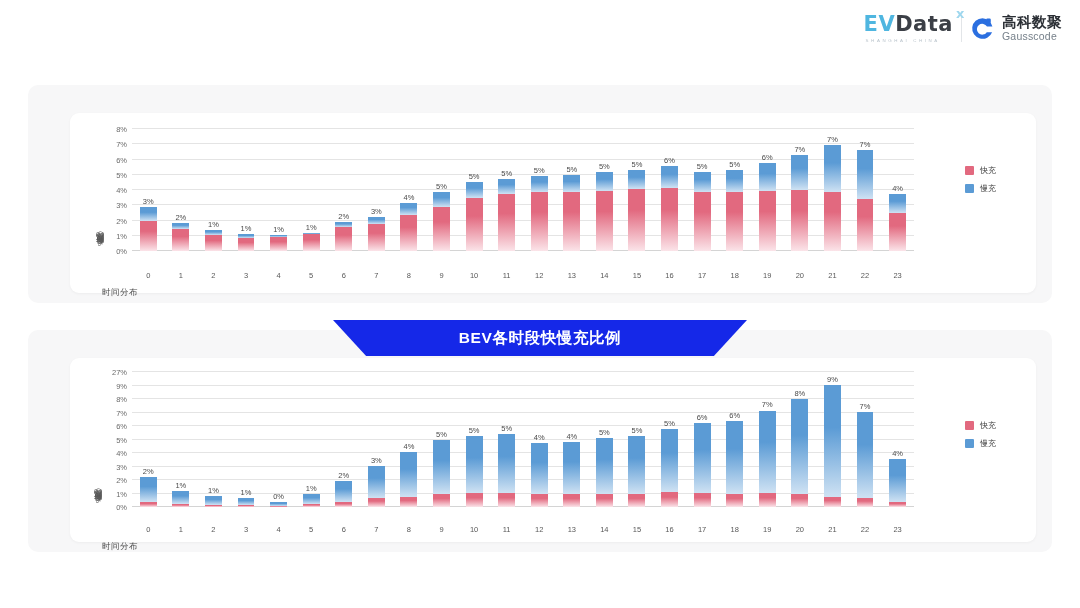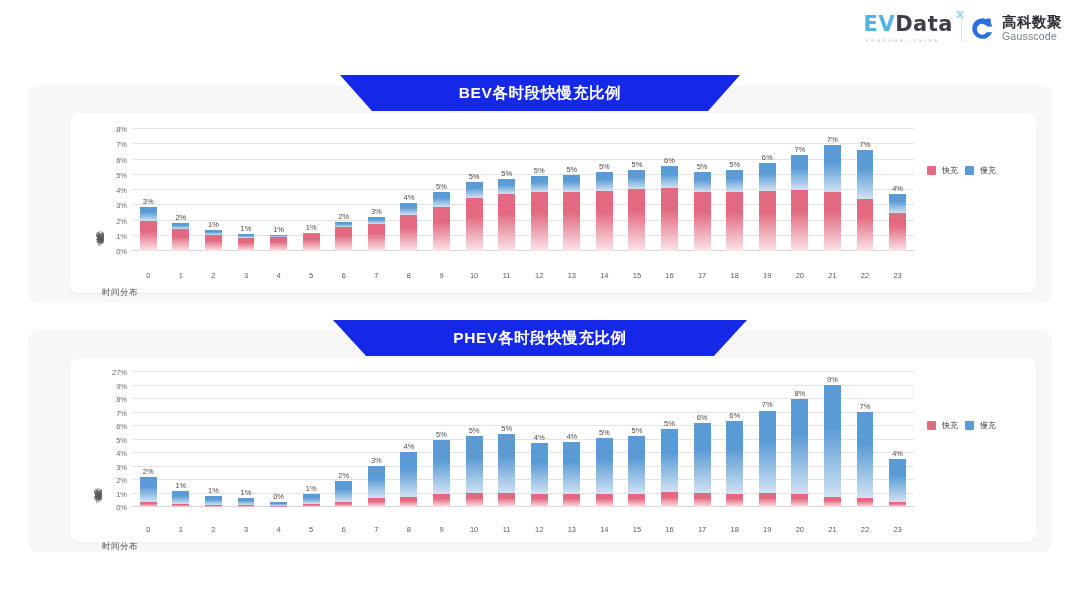--- a/index.html
+++ b/index.html
@@ -144,21 +144,21 @@
 
   .xlabel {
     position: absolute; width: 100%; 
     font-size: 8.5px; color: #4a4a4a; letter-spacing: 0.5px;
   }
   .c1 .xlabel { top: 158px; left: -30px; }
   .c2 .xlabel { top: 169px; left: -30px; }
 
   .legend {
     position: absolute; right: 40px;
-    display: flex; gap: 7px;
+    display: flex; flex-direction: column; gap: 7px;
   }
   .c1 .legend { top: 52px; }
   .c2 .legend { top: 62px; }
   .legend-item { display: flex; align-items: center; gap: 6px; }
   .legend-swatch { width: 9px; height: 9px; border-radius: 1px; }
   .legend-text { font-size: 8px; color: #3c3c3c; }
 </style>
 </head>
 <body>
 
@@ -185,23 +185,20 @@
       <div class="gauss-text">
         <span class="gauss-cn">高科数聚</span>
         <span class="gauss-en">Gausscode</span>
       </div>
     </div>
 
   </div>
 </div>
 
 <div class="card card-1">
-  <div class="ribbon">
-    <span class="ribbon-text">BEV各时段快慢充比例</span>
-  </div>
   <div class="panel">
     <div class="chart-wrap c1" id="chart-bev">
       <div class="ylabel">各时段充电次数占比（%）</div>
       <div class="plot">
         <div class="gridlines">
             <div class="gridline axis0" style="bottom: 0%;"></div>
             <div class="ytick" style="bottom: auto; top: 100%;">0%</div>
             <div class="gridline" style="bottom: 12.5%;"></div>
             <div class="ytick" style="bottom: auto; top: 87.5%;">1%</div>
             <div class="gridline" style="bottom: 25%;"></div>
@@ -426,21 +423,21 @@
           <span class="legend-swatch" style="background: rgb(91, 155, 213);"></span>
           <span class="legend-text">慢充</span>
         </div>
       </div>
     </div>
   </div>
 </div>
 
 <div class="card card-2">
   <div class="ribbon">
-    <span class="ribbon-text">PHEV各时段快慢充比例</span>
+    <span class="ribbon-text">BEV各时段快慢充比例</span>
   </div>
   <div class="panel">
     <div class="chart-wrap c2" id="chart-phev">
       <div class="ylabel">各时段充电次数占比（%）</div>
       <div class="plot">
         <div class="gridlines">
             <div class="gridline axis0" style="bottom: 0%;"></div>
             <div class="ytick" style="bottom: auto; top: 100%;">0%</div>
             <div class="gridline" style="bottom: 10%;"></div>
             <div class="ytick" style="bottom: auto; top: 90%;">1%</div>

